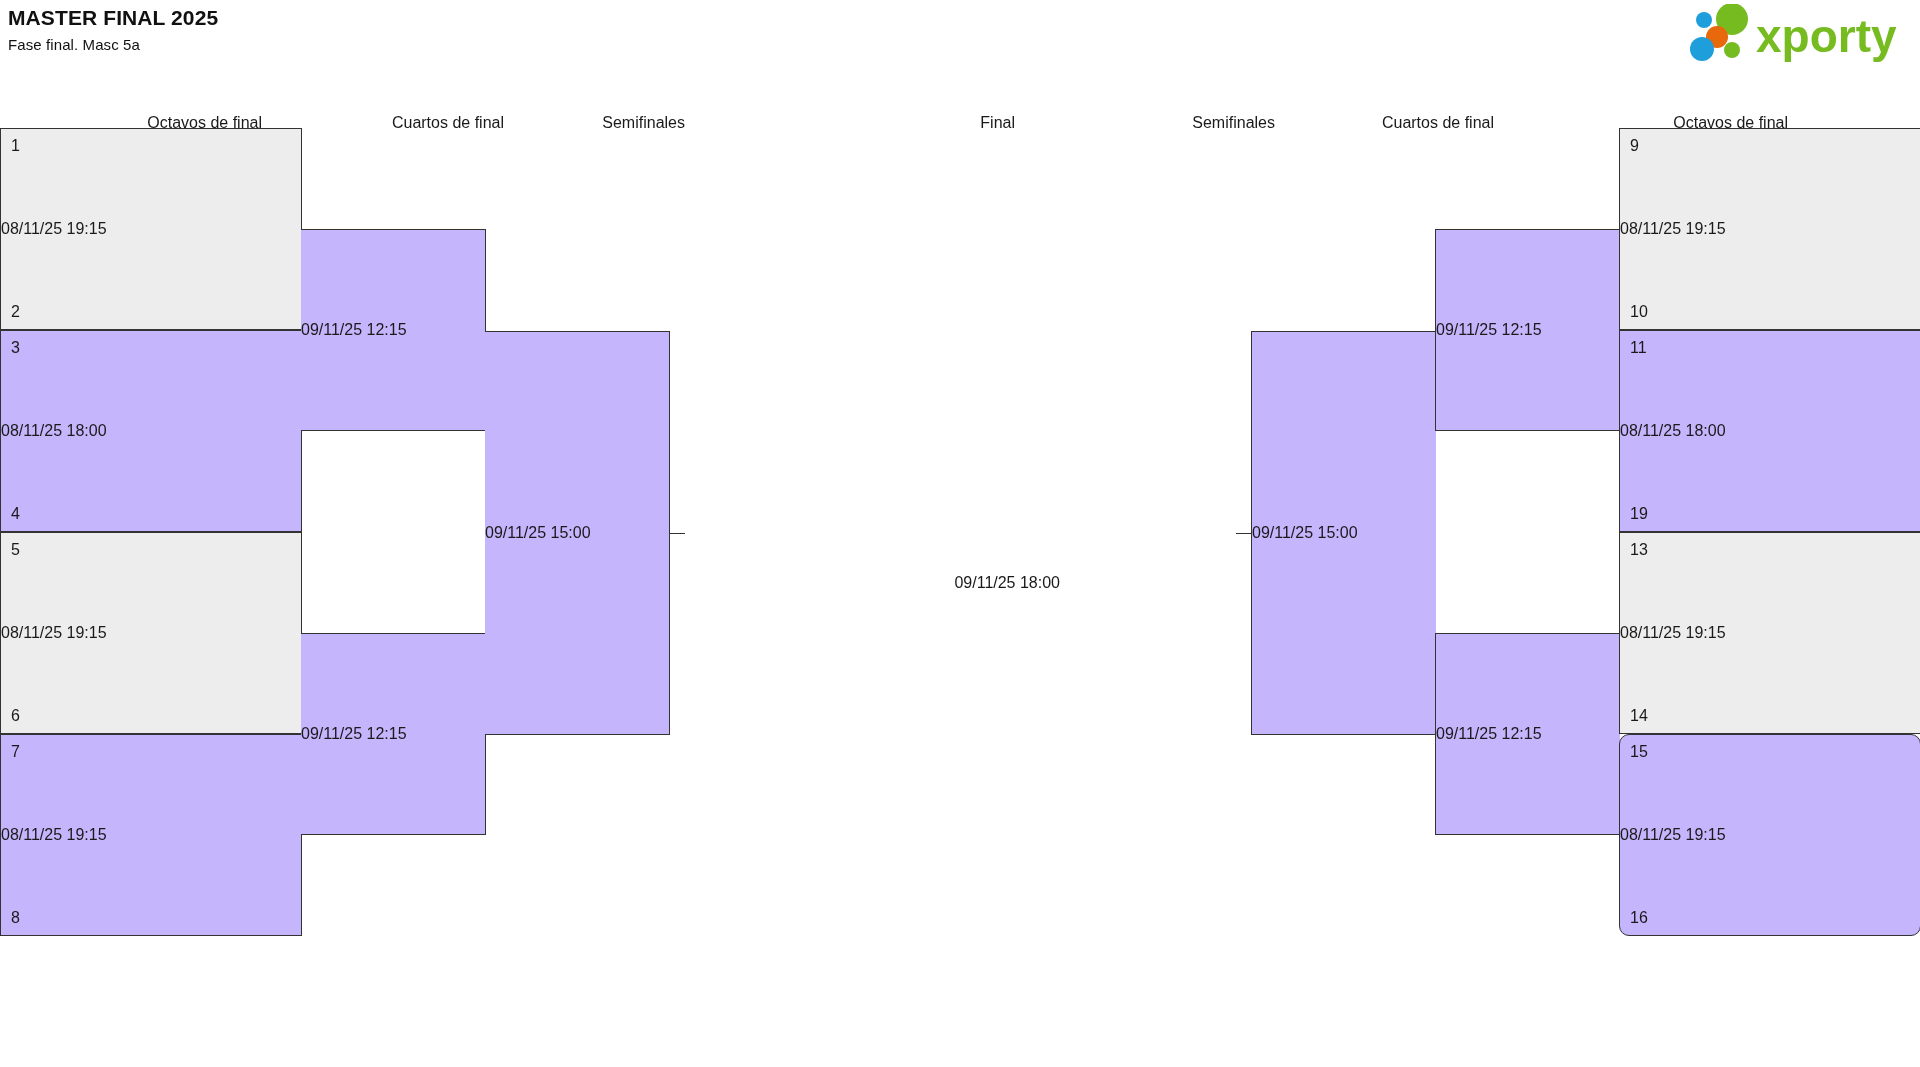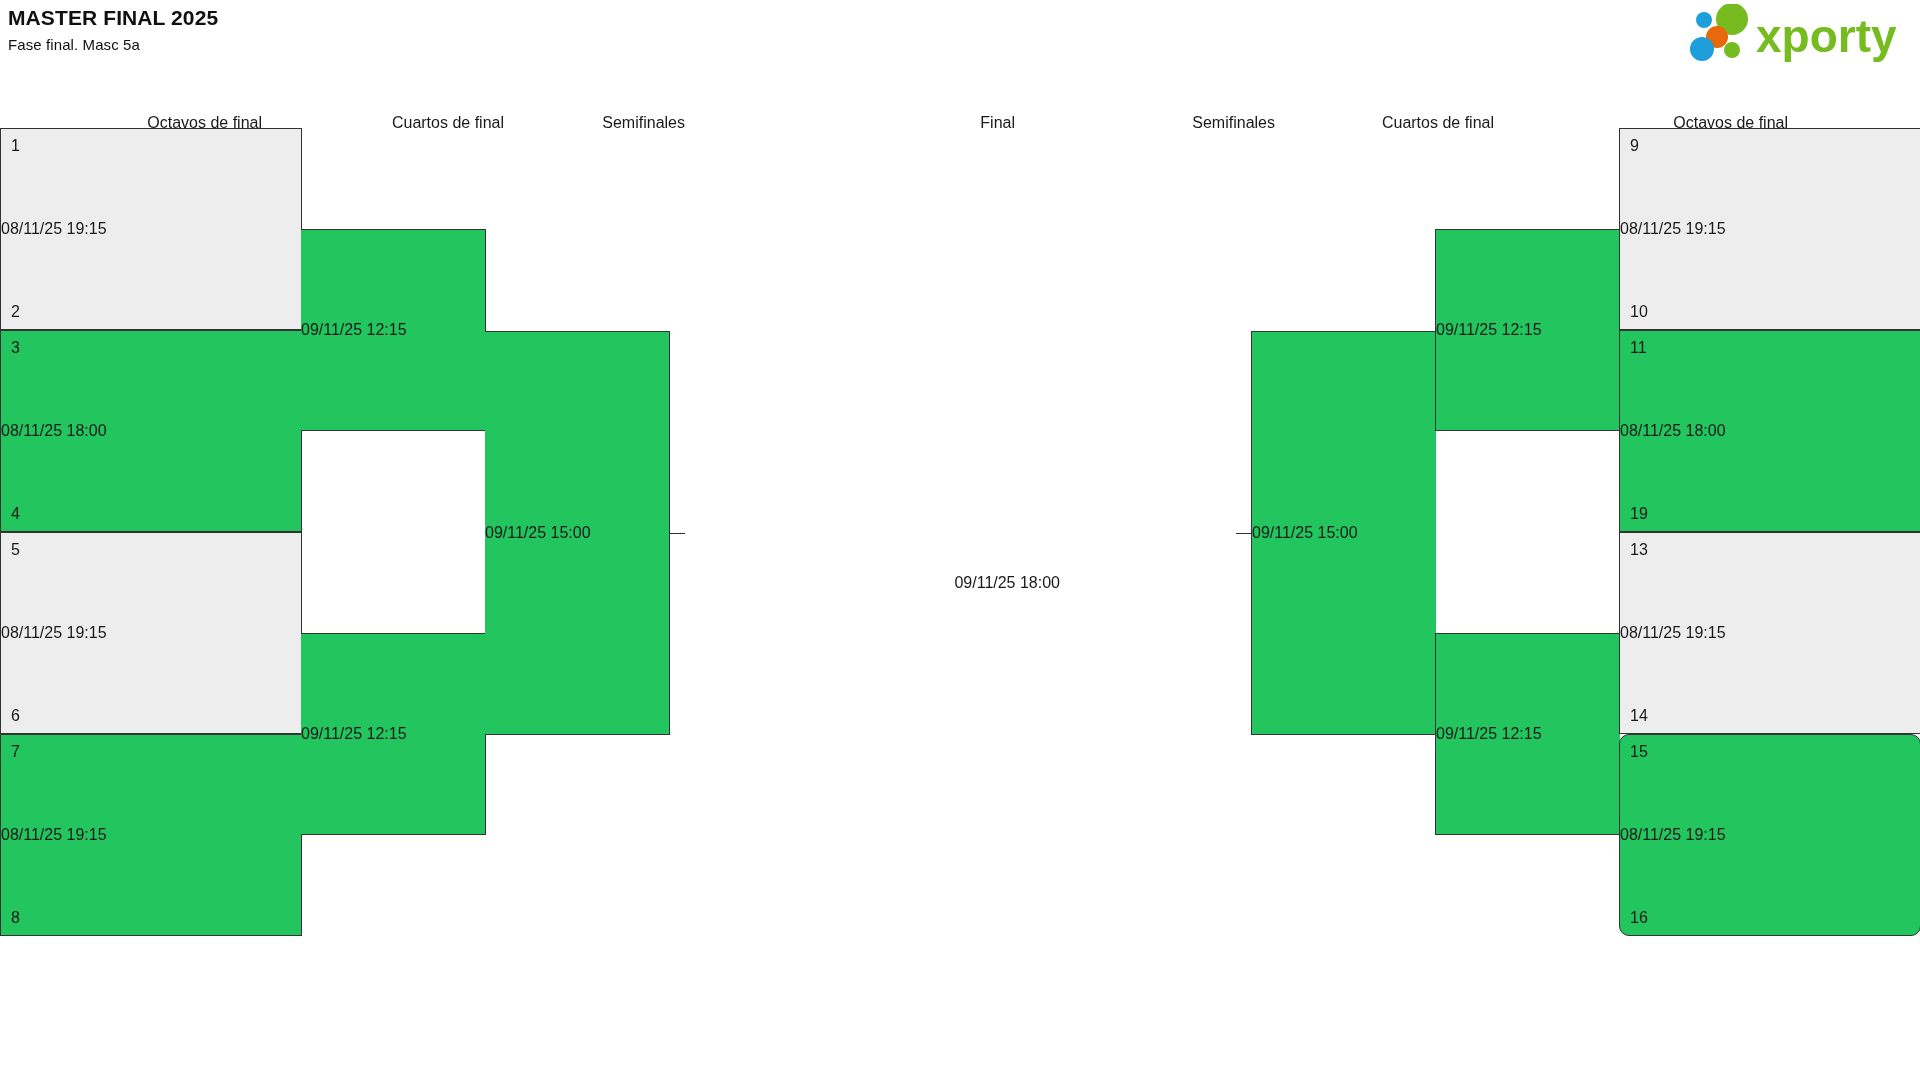--- a/index.html
+++ b/index.html
@@ -72,21 +72,21 @@
   .bracket {
     position: absolute;
     left: 0; top: 0;
     width: 1920px; height: 1067px;
   }
 
   .match-box {
     position: absolute;
     box-sizing: border-box;
     border: 1px solid #333333;
-    background: #22c55e;
+    background: #c4b5fd;
   }
   .match-box.shaded {
     background: #ededed;
   }
   .match-box .seed {
     position: absolute;
     left: 10px;
     font-size: 16px;
     line-height: 18px;
     color: #1a1a1a;

